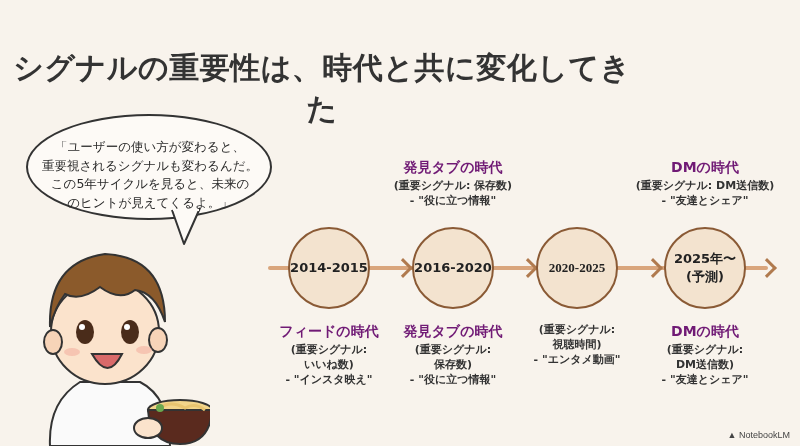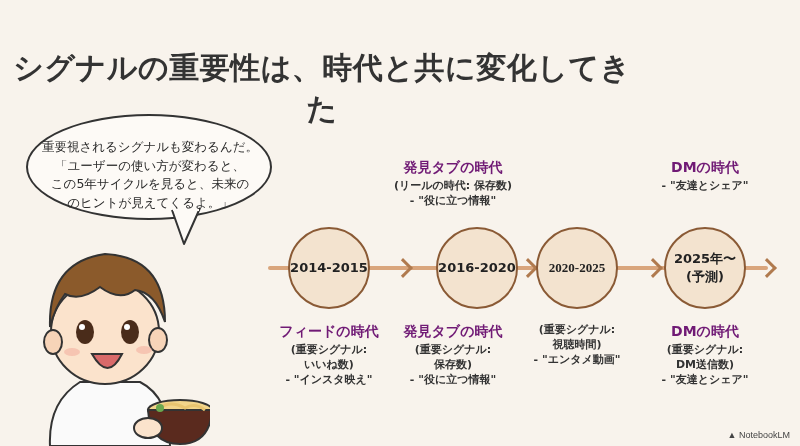--- a/index.html
+++ b/index.html
@@ -58,22 +58,22 @@
 <body>
 
 <div class="title">シグナルの重要性は、時代と共に変化してきた</div>
 
 <div class="bubble"></div>
 <svg class="bubble-tail" style="position:absolute;left:170px;top:208px;width:40px;height:40px;overflow:visible;">
   <path d="M2 2 L14 36 L30 0" fill="#fdfaf6" stroke="#333" stroke-width="2" stroke-linejoin="round"></path>
   <rect x="3" y="-3" width="26" height="6" fill="#fdfaf6"></rect>
 </svg>
 <div class="bubble-text">
+  <div>「ユーザーの使い方が変わると、</div>
   <div>重要視されるシグナルも変わるんだ。</div>
-  <div>「ユーザーの使い方が変わると、</div>
   <div>この5年サイクルを見ると、未来の</div>
   <div>のヒントが見えてくるよ。」</div>
 </div>
 
 <svg class="character" viewBox="0 0 190 214">
 
   <path d="M30 214 Q28 170 60 150 L120 150 Q150 165 150 214 Z" fill="#fafafa" stroke="#333" stroke-width="2"></path>
 
   <ellipse cx="85" cy="100" rx="54" ry="52" fill="#fbe3cc" stroke="#333" stroke-width="2"></ellipse>
 
@@ -102,38 +102,39 @@
 
 <div class="timeline-line"></div>
 <div class="arrow-head" style="left:396px;top:261px;"></div>
 <div class="arrow-head" style="left:521px;top:261px;"></div>
 <div class="arrow-head" style="left:646px;top:261px;"></div>
 <div class="arrow-head" style="left:760px;top:261px;"></div>
 
 <div class="circle" style="left:288px;top:227px;">
   <span>2014-2015</span>
 </div>
-<div class="circle" style="left:412px;top:227px;margin-left:24px;">
+<div class="circle" style="left:412px;top:227px;">
   <span>2016-2020</span>
 </div>
 <div class="circle" style="left:536px;top:227px;font-family:Liberation Serif, serif;">
   <span>2020-2025</span>
 </div>
 <div class="circle" style="left:664px;top:227px;">
   <span>2025年〜</span>
   <span>(予測)</span>
 </div>
 
 <div class="era" style="left:378px;top:158px;">
   <div class="era-title">発見タブの時代</div>
-  <div>(リールの時代: 保存数)</div>
+  <div>(重要シグナル: 保存数)</div>
   <div>- "役に立つ情報"</div>
 </div>
 <div class="era" style="left:630px;top:158px;">
   <div class="era-title">DMの時代</div>
+  <div>(重要シグナル: DM送信数)</div>
   <div>- "友達とシェア"</div>
 </div>
 
 <div class="era" style="left:254px;top:322px;">
   <div class="era-title">フィードの時代</div>
   <div>(重要シグナル:</div>
   <div>いいね数)</div>
   <div>- "インスタ映え"</div>
 </div>
 <div class="era" style="left:378px;top:322px;">

